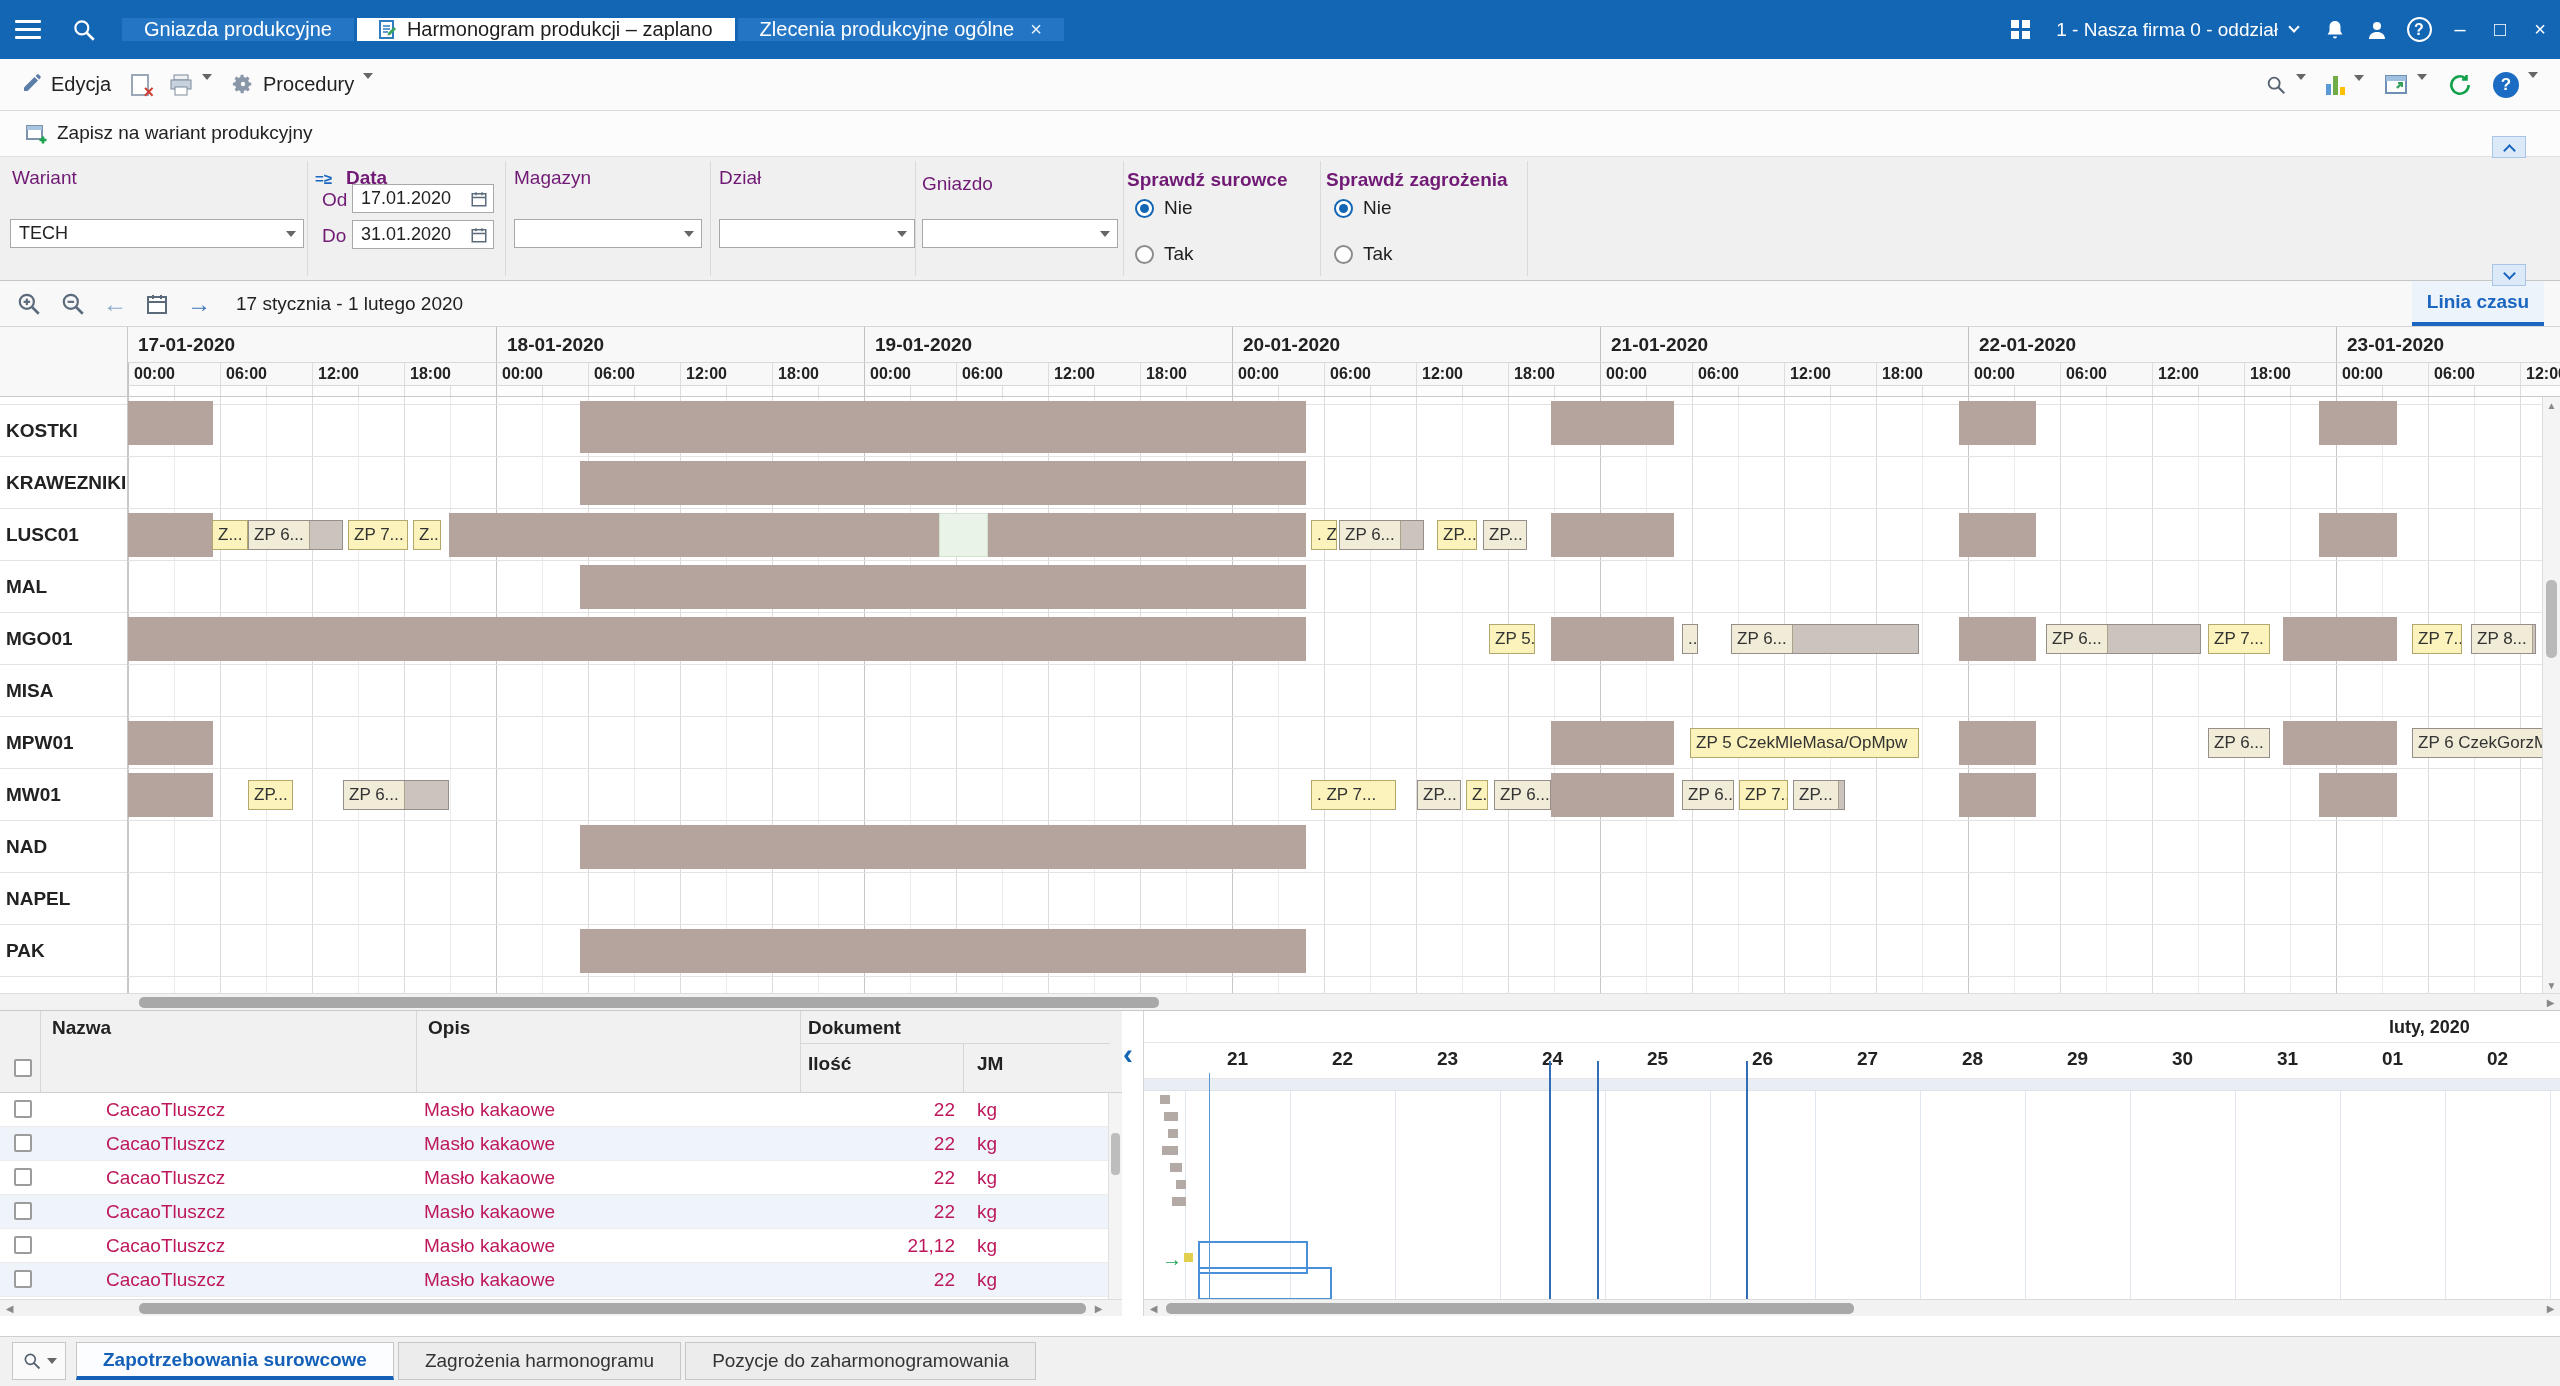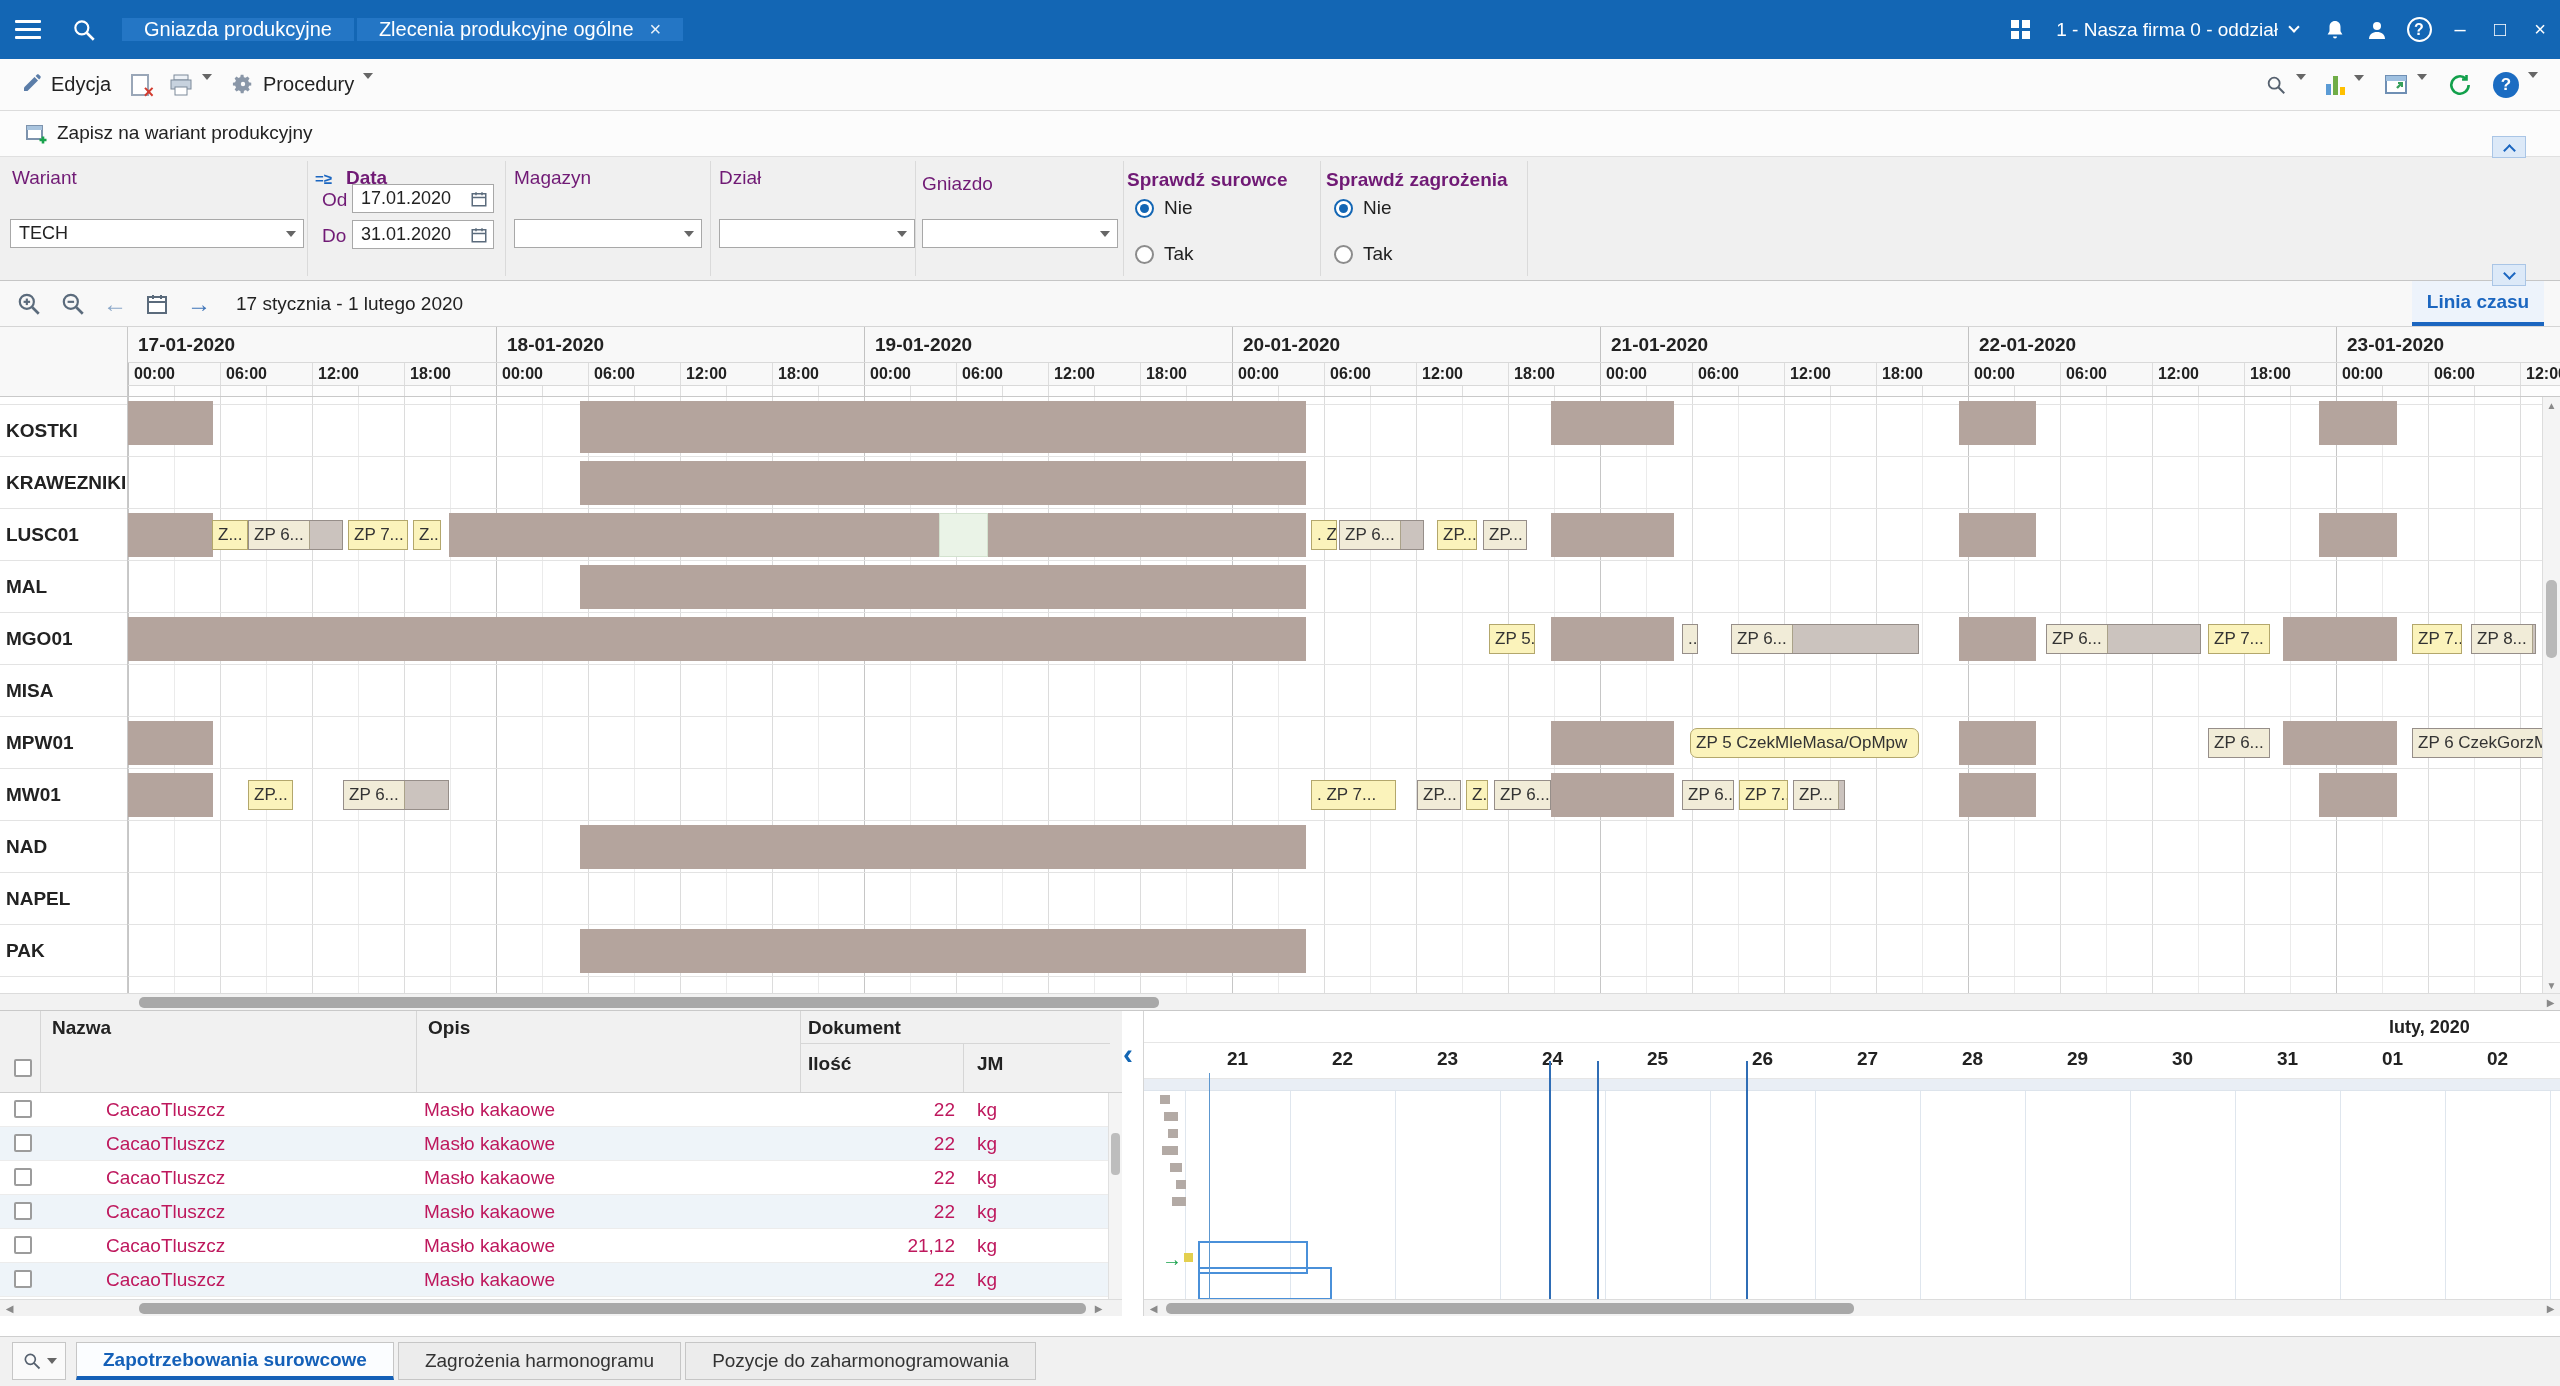--- a/index.html
+++ b/index.html
@@ -155,20 +155,30 @@
   <div class="tb-btn">
     <svg width="26" height="26" viewBox="0 0 24 24">
         <circle cx="10" cy="10" r="6" fill="none" stroke="#fff" stroke-width="2"></circle>
         <line x1="14.5" y1="14.5" x2="21" y2="21" stroke="#fff" stroke-width="2.4"></line>
       </svg>
   </div>
   <div class="tabs">
       <div class="tab">
         <span>Gniazda produkcyjne</span>
       </div>
+      <div class="tab active">
+        <span class="tab-doc">
+          <svg width="18" height="20" viewBox="0 0 18 20">
+            <rect x="1" y="1" width="13" height="17" fill="#ffffff" stroke="#2f7cc0" stroke-width="2"></rect>
+            <path d="M4 6h7M4 9h7M4 12h5" stroke="#2f7cc0" stroke-width="1.5" fill="none"></path>
+            <path d="M9 13l6-6 2 2-6 6-2.5.5z" fill="#37a05c"></path>
+          </svg>
+        </span>
+        <span>Harmonogram produkcji – zaplano</span>
+      </div>
       <div class="tab">
         <span>Zlecenia produkcyjne ogólne</span>
         <span class="close-x">×</span>
       </div>
     </div>
   <div class="tb-right">
     <span class="appgrid">
         <i></i>
         <i></i>
         <i></i>
@@ -495,21 +505,21 @@
             <div class="bar b-gray" style="left: 1918px; width: 155px;"><span class="chip">ZP 6...</span></div>
             <div class="bar b-yellow" style="left: 2080px; width: 62px;">ZP 7...</div>
             <div class="bar b-block" style="left: 2155px; width: 114px;"></div>
             <div class="bar b-yellow" style="left: 2284px; width: 50px;">ZP 7...</div>
             <div class="bar b-gray" style="left: 2343px; width: 65px;"><span class="chip">ZP 8...</span></div>
           </div>
           <div class="g-row"></div>
           <div class="g-row">
             <div class="bar b-block" style="left: 0px; width: 85px;"></div>
             <div class="bar b-block" style="left: 1423px; width: 123px;"></div>
-            <div class="bar b-yellow" style="left: 1562px; width: 229px; border-radius: 7px;">ZP 5 CzekMleMasa/OpMpw</div>
+            <div class="bar b-yellow" style="left: 1562px; width: 229px;">ZP 5 CzekMleMasa/OpMpw</div>
             <div class="bar b-block" style="left: 1831px; width: 77px;"></div>
             <div class="bar b-gray" style="left: 2080px; width: 62px;"><span class="chip">ZP 6...</span></div>
             <div class="bar b-block" style="left: 2155px; width: 114px;"></div>
             <div class="bar b-gray" style="left: 2284px; width: 150px;"><span class="chip">ZP 6 CzekGorzM</span></div>
           </div>
           <div class="g-row">
             <div class="bar b-block" style="left: 0px; width: 85px;"></div>
             <div class="bar b-yellow" style="left: 120px; width: 45px;">ZP...</div>
             <div class="bar b-gray" style="left: 215px; width: 106px;"><span class="chip">ZP 6...</span></div>
             <div class="bar b-yellow" style="left: 1183px; width: 85px;">. ZP 7...</div>

